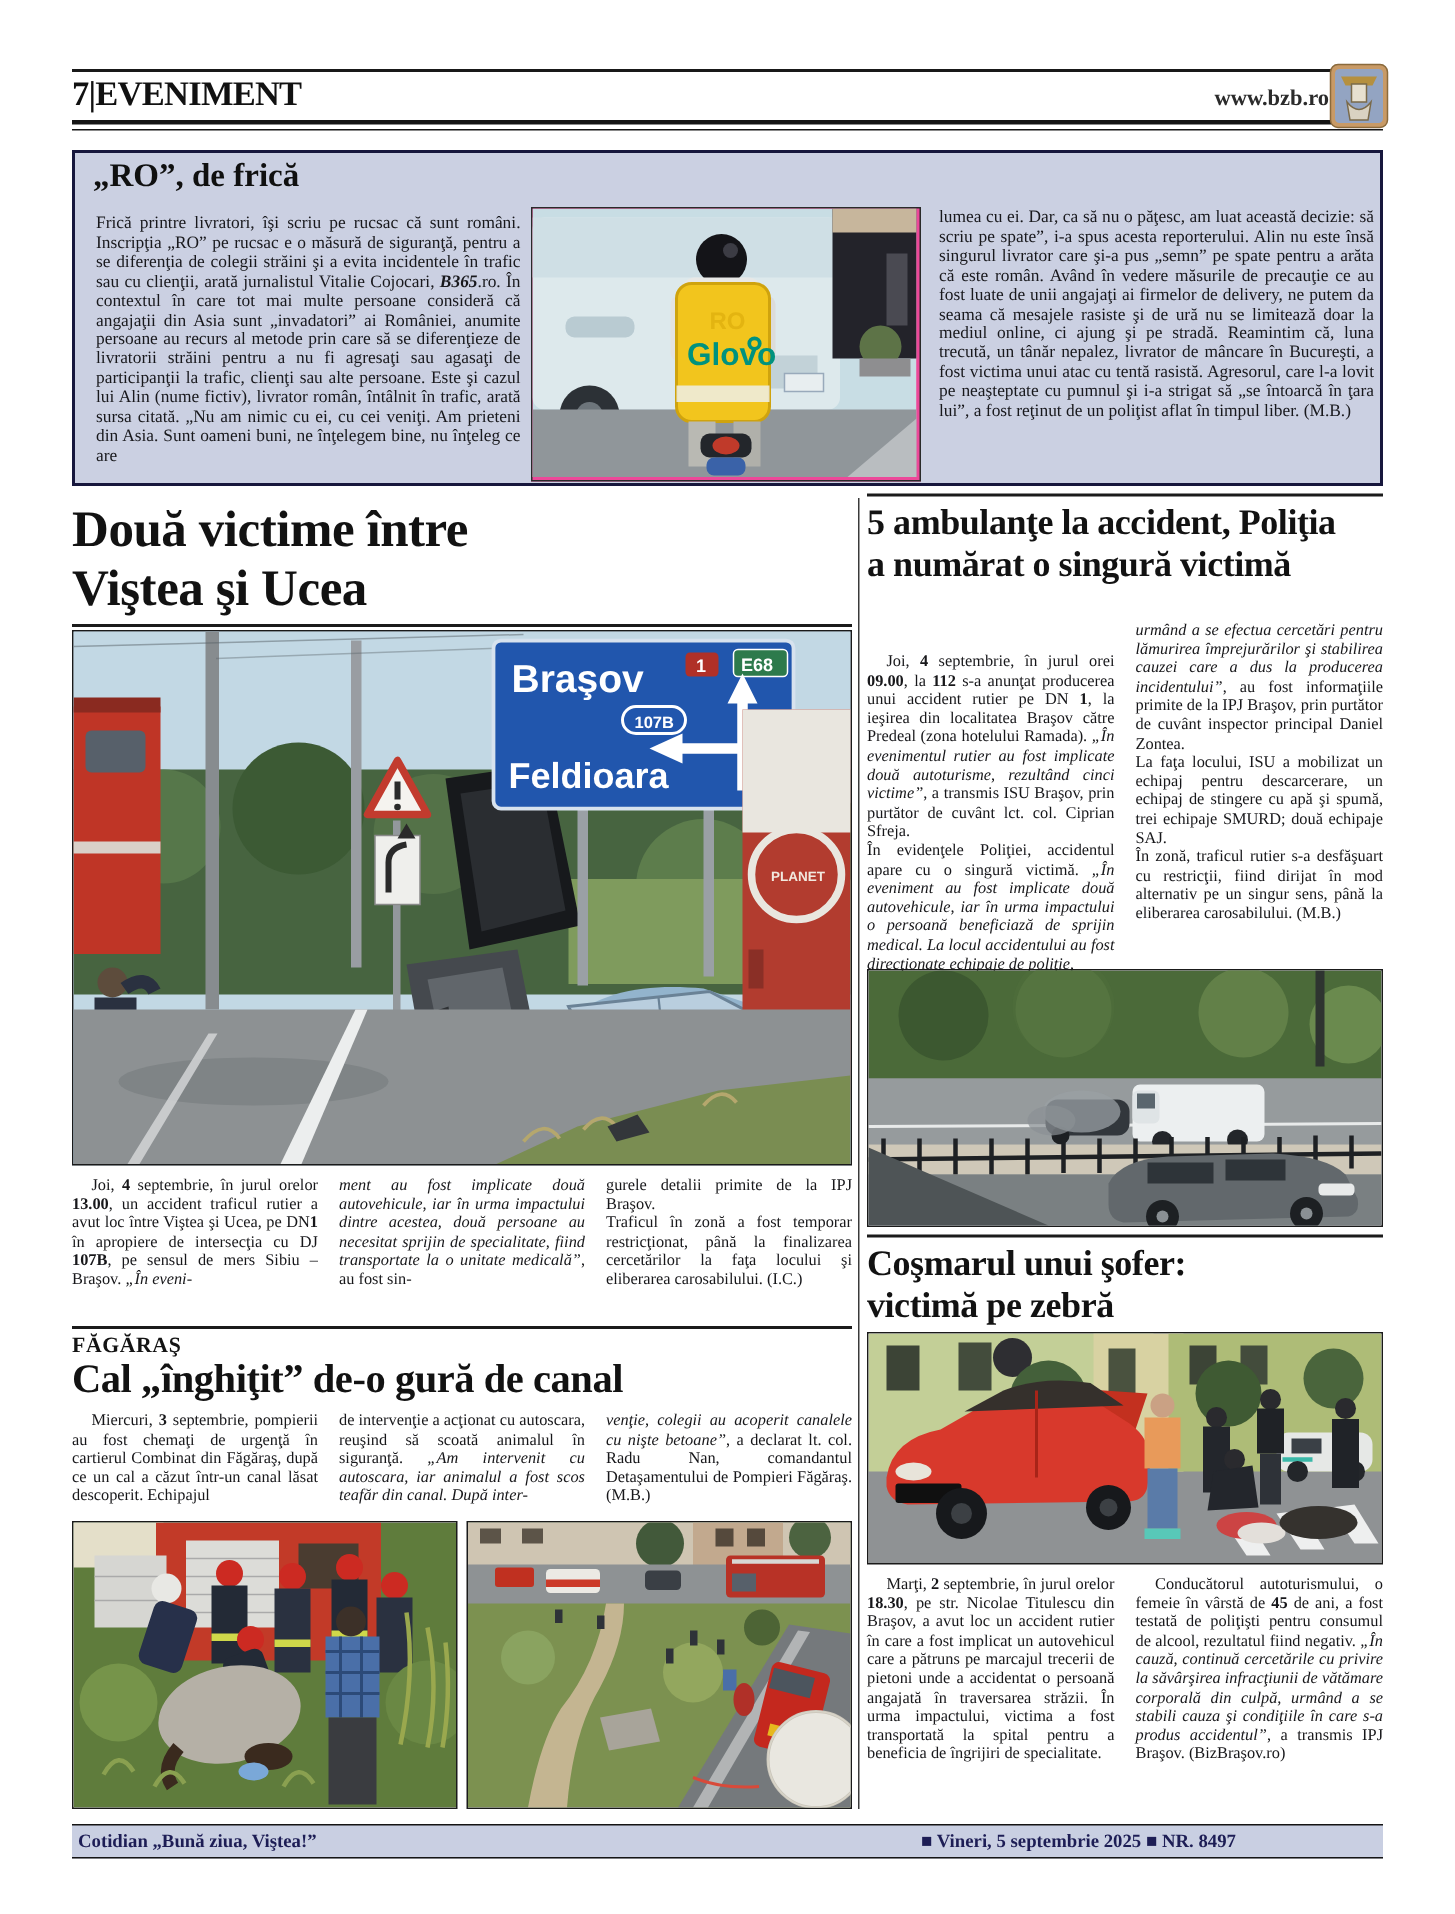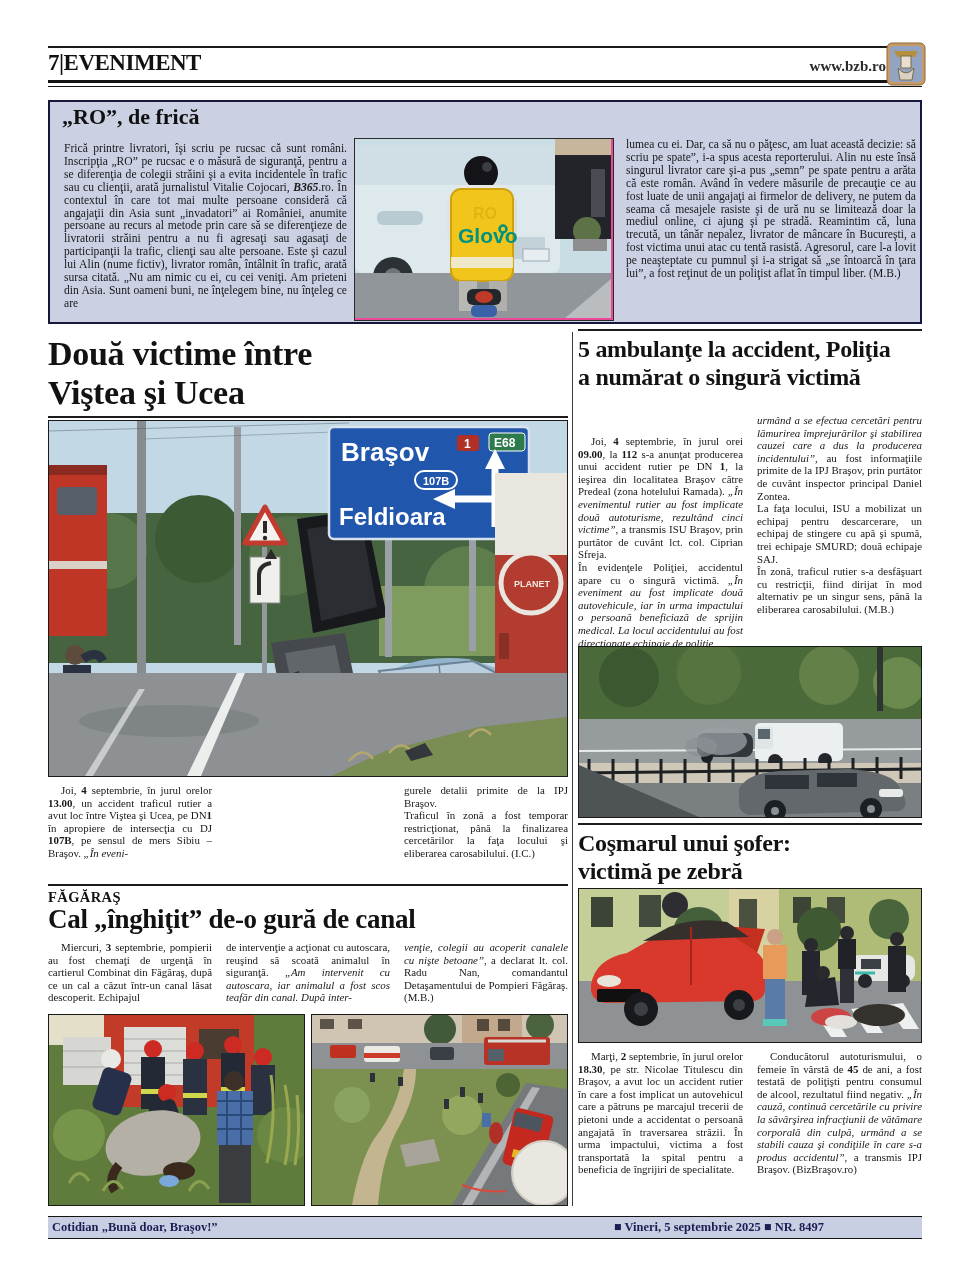--- a/index.html
+++ b/index.html
@@ -258,20 +258,21 @@
       <rect x="0" y="252" width="518" height="103" fill="#8d9193"></rect>
       <ellipse cx="120" cy="300" rx="90" ry="16" fill="#7f8486"></ellipse>
       <polygon points="138,355 152,355 196,252 188,252" fill="#eceeee"></polygon>
       <polygon points="36,355 44,355 96,268 90,268" fill="#d8dadb" opacity="0.8"></polygon>
       <polygon points="282,355 518,355 518,296 430,306 336,330" fill="#7a8d52"></polygon>
       <path d="M300,340 q14,-16 24,-2 M340,332 q12,-14 22,-2 M420,316 q12,-14 22,-2" stroke="#b5a76d" stroke-width="2.5" fill="none"></path>
       <polygon points="356,330 376,322 384,334 362,340" fill="#33363a"></polygon>
     </svg>
   </div>
   <div class="abs jtext indent mcol1"><span>Joi, </span><span class="b">4</span><span> septembrie, în jurul orelor </span><span class="b">13.00</span><span>, un accident traficul rutier a avut loc între Viştea şi Ucea, pe DN</span><span class="b">1</span><span> în apropiere de intersecţia cu DJ </span><span class="b">107B</span><span>, pe sensul de mers Sibiu – Braşov. </span><span class="i">„În eveni-</span></div>
+  <div class="abs jtext mcol2"><span class="i">ment au fost implicate două autovehicule, iar în urma impactului dintre acestea, două persoane au necesitat sprijin de specialitate, fiind transportate la o unitate medicală”</span><span>, au fost sin-</span></div>
   <div class="abs jtext mcol3"><span>gurele detalii primite de la IPJ Braşov.
 Traficul în zonă a fost temporar restricţionat, până la finalizarea cercetărilor la faţa locului şi eliberarea carosabilului. (I.C.)</span></div>
 
   <div class="abs rule-fag"></div>
   <div class="abs kicker">FĂGĂRAŞ</div>
   <div class="abs fag-headline">Cal „înghiţit” de-o gură de canal</div>
   <div class="abs jtext indent fcol1"><span>Miercuri, </span><span class="b">3</span><span> septembrie, pompierii au fost chemaţi de urgenţă în cartierul Combinat din Făgăraş, după ce un cal a căzut într-un canal lăsat descoperit. Echipajul</span></div>
   <div class="abs jtext fcol2"><span>de intervenţie a acţionat cu autoscara, reuşind să scoată animalul în siguranţă. </span><span class="i">„Am intervenit cu autoscara, iar animalul a fost scos teafăr din canal. După inter-</span></div>
   <div class="abs jtext fcol3"><span class="i">venţie, colegii au acoperit canalele cu nişte betoane”</span><span>, a declarat lt. col. Radu Nan, comandantul Detaşamentului de Pompieri Făgăraş. (M.B.)</span></div>
 
@@ -520,16 +521,16 @@
         <ellipse cx="262" cy="133" rx="16" ry="7" fill="#e3dfda"></ellipse>
         <ellipse cx="300" cy="126" rx="26" ry="11" fill="#35322e"></ellipse>
       </g>
     </svg>
   </div>
 
   <div class="abs jtext indent zcol1"><span>Marţi, </span><span class="b">2</span><span> septembrie, în jurul orelor </span><span class="b">18.30</span><span>, pe str. Nicolae Titulescu din Braşov, a avut loc un accident rutier în care a fost implicat un autovehicul care a pătruns pe marcajul trecerii de pietoni unde a accidentat o persoană angajată în traversarea străzii. În urma impactului, victima a fost transportată la spital pentru a beneficia de îngrijiri de specialitate.</span></div>
   <div class="abs jtext indent zcol2"><span>Conducătorul autoturismului, o femeie în vârstă de </span><span class="b">45</span><span> de ani, a fost testată de poliţişti pentru consumul de alcool, rezultatul fiind negativ. </span><span class="i">„În cauză, continuă cercetările cu privire la săvârşirea infracţiunii de vătămare corporală din culpă, urmând a se stabili cauza şi condiţiile în care s-a produs accidentul”</span><span>, a transmis IPJ Braşov. (BizBraşov.ro)</span></div>
 
   <div class="abs footer"></div>
-  <div class="abs foot-left">Cotidian „Bună doar, Braşov!”</div>
+  <div class="abs foot-left">Cotidian „Bună ziua, Viştea!”</div>
   <div class="abs foot-right">■ Vineri, 5 septembrie 2025 ■ NR. 8497</div>
 
 </div>
 
 </body></html>

